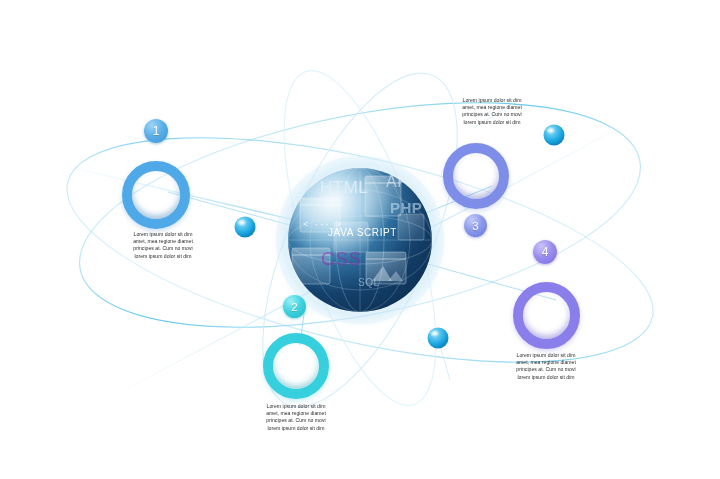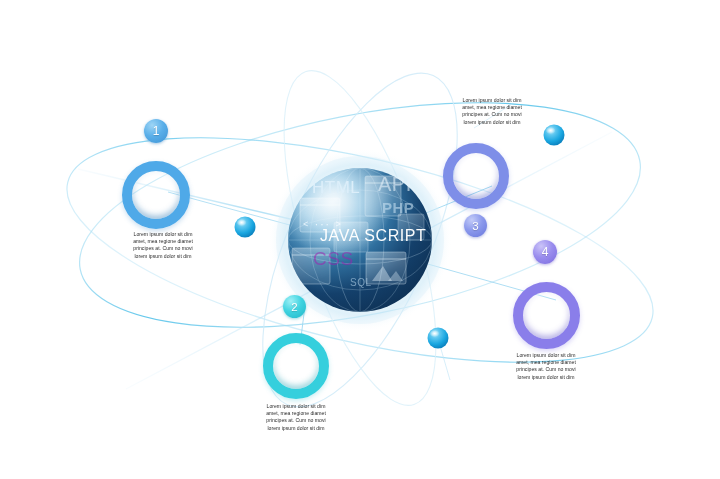--- a/index.html
+++ b/index.html
@@ -71,20 +71,21 @@
   .caption div { white-space: nowrap; }
 
   
   .globe-word {
     position: absolute;
     color: #ffffff;
     font-family: "Liberation Sans", sans-serif;
     font-weight: 400;
     white-space: nowrap;
     pointer-events: none;
+    margin-left: 8px;
   }
 </style>
 </head>
 <body>
 
 <div id="stage">
 
   <svg id="orbit-layer" viewBox="0 0 720 479">
     <defs>
       <linearGradient id="orbGrad1" x1="0" y1="0" x2="1" y2="1">
@@ -198,23 +199,23 @@
 
       <path d="M372 281 L383 266 L392 281 Z" fill="#eaf7ff" opacity="0.4"></path>
       <path d="M388 281 L396 271 L403 281 Z" fill="#eaf7ff" opacity="0.33"></path>
     </g>
 
     <circle cx="360" cy="240" r="72" fill="url(#globeSpec)"></circle>
   </svg>
 
   <div id="globe-words" style="position:absolute;left:0;top:0;width:720px;height:479px;z-index:3;pointer-events:none;">
     <div class="globe-word" style="left: 312px; top: 178px; font-size: 17px; opacity: 0.93; letter-spacing: 0.5px; color: rgb(223, 240, 251);">HTML</div>
-    <div class="globe-word" style="left: 378px; top: 173px; font-size: 20px; opacity: 0.6; letter-spacing: 0.5px; color: rgb(232, 243, 251);">API</div>
+    <div class="globe-word" style="left: 378px; top: 173px; font-size: 16px; opacity: 0.6; letter-spacing: 0.5px; color: rgb(232, 243, 251);">API</div>
     <div class="globe-word" style="left: 382px; top: 199px; font-size: 15px; opacity: 0.55; letter-spacing: 0.5px; color: rgb(207, 230, 246); font-weight: bold;">PHP</div>
-    <div class="globe-word" style="left: 320px; top: 227px; font-size: 16px; opacity: 0.98; letter-spacing: 0.6px; color: rgb(255, 255, 255);">JAVA SCRIPT</div>
+    <div class="globe-word" style="left: 320px; top: 227px; font-size: 10px; opacity: 0.98; letter-spacing: 0.6px; color: rgb(255, 255, 255);">JAVA SCRIPT</div>
     <div class="globe-word" style="left: 313px; top: 248px; font-size: 19px; opacity: 0.52; letter-spacing: 0.5px; color: #a21caf;">CSS</div>
     <div class="globe-word" style="left: 350px; top: 277px; font-size: 10px; opacity: 0.58; letter-spacing: 0.5px; color: rgb(188, 217, 238);">SQL</div>
   </div>
 
   <svg id="node-layer" viewBox="0 0 720 479">
     <g>
       <circle cx="245" cy="227" r="10.5" fill="url(#nodeGrad)"></circle>
       <ellipse cx="241.5" cy="222.5" rx="5" ry="3.6" fill="url(#nodeHi)"></ellipse>
     </g>
     <g>

